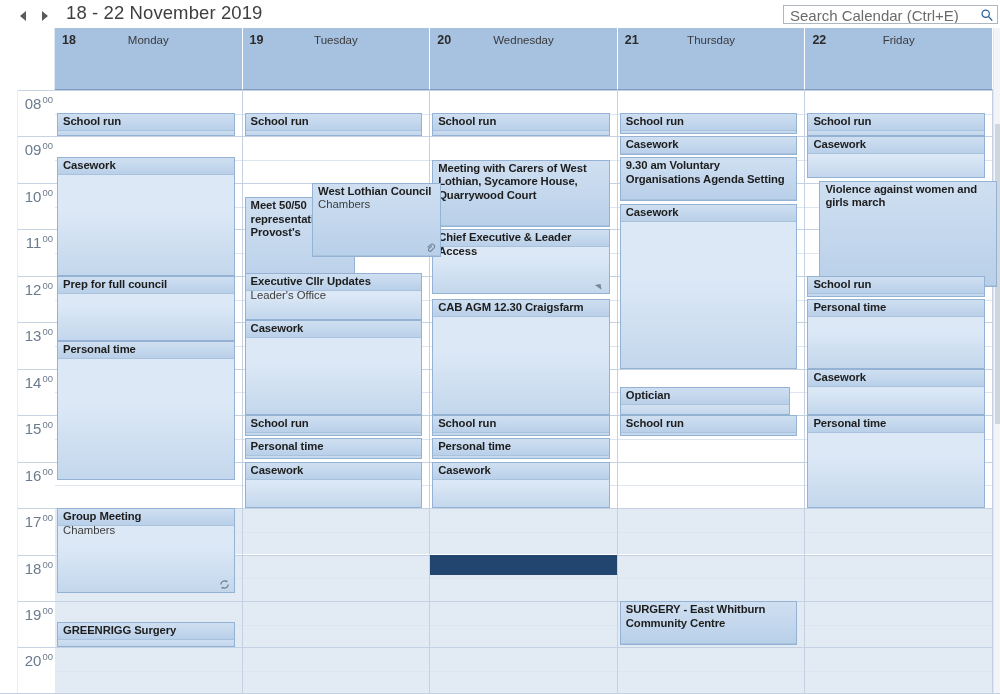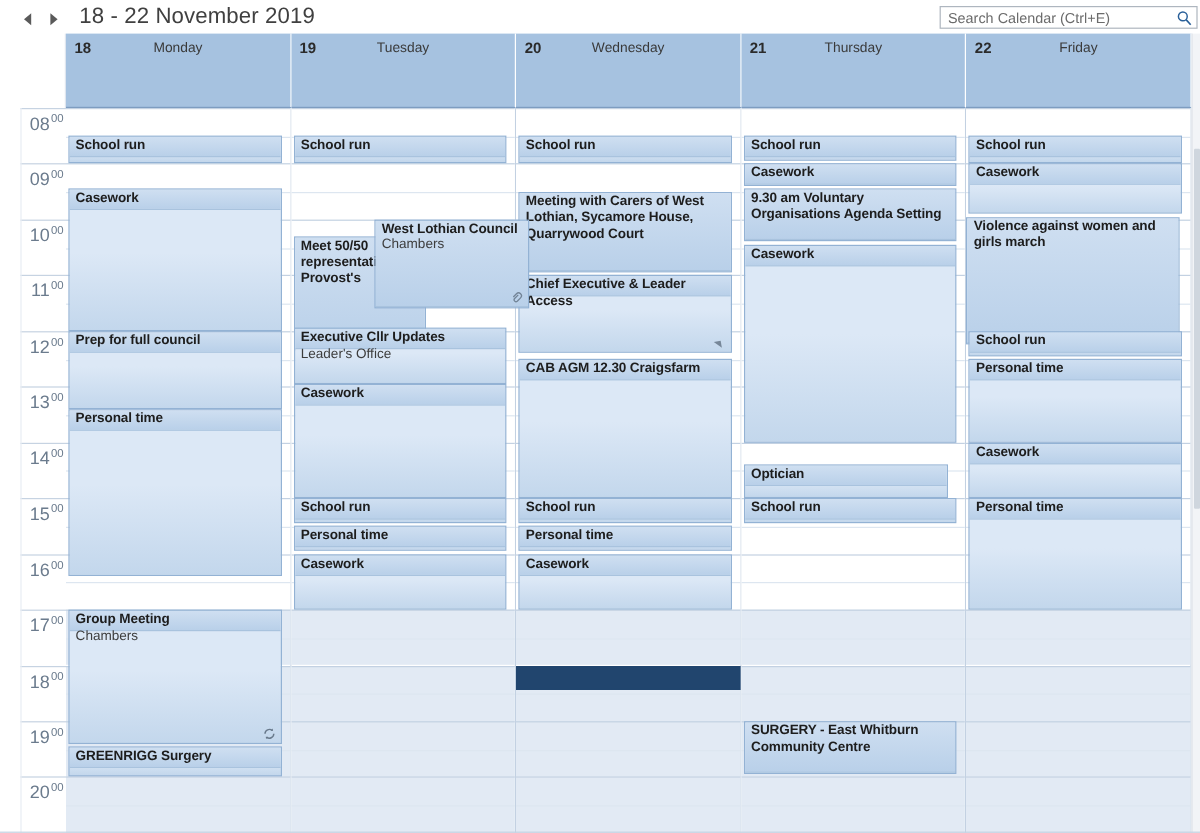--- a/index.html
+++ b/index.html
@@ -39,21 +39,21 @@
 
   #search-box {
     position: absolute; right: 2px; top: 5px;
     width: 215px; height: 19px;
     border: 1px solid #aeb6bf; background: #fff;
   }
   #search-input {
     position: absolute; left: 4px; top: 1px; width: 182px; height: 16px;
     border: 0; outline: 0; background: transparent;
     font-family: "Liberation Sans", sans-serif;
-    font-size: 12px; color: #555;
+    font-size: 15px; color: #555;
   }
   #search-input::placeholder { color: #6b6b6b; opacity: 1; }
   #search-icon {
     position: absolute; right: 3px; top: 2px; width: 14px; height: 14px;
   }
 
   
   #cal {
     position: absolute; left: 0; top: 28px; width: 1000px; height: 666px;
     background: #fff;
@@ -291,21 +291,21 @@
           <div class="evtitle">Casework</div>
         </div>
         <div class="ev" style="top: 185.8px; height: 65.03px; left: 2px; width: 177.6px; z-index: 10;">
           <div class="evbar"></div>
           <div class="evtitle">Prep for full council</div>
         </div>
         <div class="ev" style="top: 250.83px; height: 139.35px; left: 2px; width: 177.6px; z-index: 10;">
           <div class="evbar"></div>
           <div class="evtitle">Personal time</div>
         </div>
-        <div class="ev" style="top: 418.05px; height: 112px; left: 2px; width: 177.6px; z-index: 10;">
+        <div class="ev" style="top: 418.05px; height: 85px; left: 2px; width: 177.6px; z-index: 10;">
           <div class="evbar"></div>
           <div class="evtitle">Group Meeting</div>
           <div class="evloc">Chambers</div>
           <svg viewBox="0 0 12 12" class="recur-icon">
             <path d="M2 6a4 4 0 0 1 6.6-3" fill="none" stroke="#4a5a6b" stroke-width="1.3"></path>
             <path d="M10 6a4 4 0 0 1-6.6 3" fill="none" stroke="#4a5a6b" stroke-width="1.3"></path>
             <path d="M9 1.2 L9.3 3.4 L7.1 3.1 Z" fill="#4a5a6b"></path>
             <path d="M3 10.8 L2.7 8.6 L4.9 8.9 Z" fill="#4a5a6b"></path>
           </svg>
         </div>
@@ -575,21 +575,21 @@
           <div class="halfline"></div>
         </div>
         <div class="ev" style="top: 23.225px; height: 23.225px; left: 2px; width: 177.6px; z-index: 10;">
           <div class="evbar"></div>
           <div class="evtitle">School run</div>
         </div>
         <div class="ev" style="top: 46.45px; height: 41.805px; left: 2px; width: 177.6px; z-index: 10;">
           <div class="evbar"></div>
           <div class="evtitle">Casework</div>
         </div>
-        <div class="ev multiline" style="top: 90.5775px; height: 106px; left: 0; width: 177.6px; z-index: 10;">
+        <div class="ev multiline" style="top: 90.5775px; height: 106px; left: 14px; width: 177.6px; z-index: 10;">
           <div class="evbar"></div>
           <div class="evtitle">Violence against women and girls march</div>
         </div>
         <div class="ev" style="top: 185.8px; height: 20.9025px; left: 2px; width: 177.6px; z-index: 10;">
           <div class="evbar"></div>
           <div class="evtitle">School run</div>
         </div>
         <div class="ev" style="top: 209.025px; height: 69.675px; left: 2px; width: 177.6px; z-index: 10;">
           <div class="evbar"></div>
           <div class="evtitle">Personal time</div>

